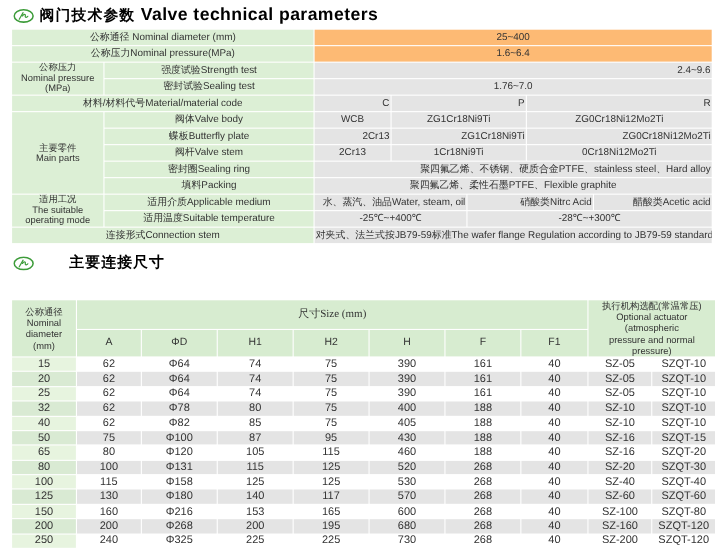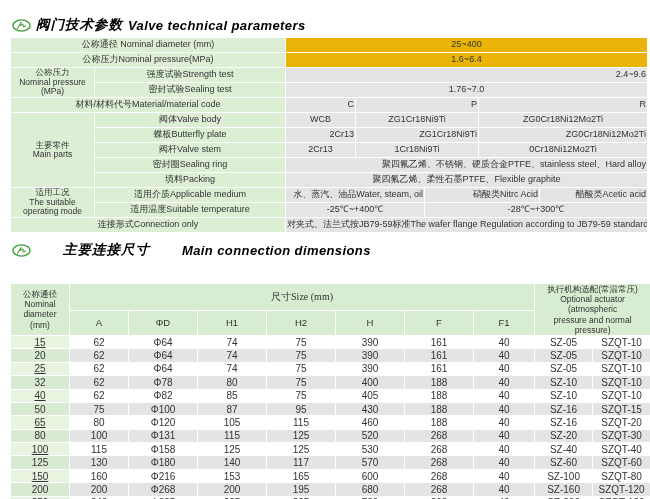--- a/index.html
+++ b/index.html
@@ -3,47 +3,47 @@
 <meta charset="utf-8">
 <style>
   html,body{margin:0;padding:0;}
   body{
     width:650px;height:499px;background:#ffffff;
     font-family:"Liberation Sans", sans-serif;color:#333;
     -webkit-font-smoothing:antialiased;overflow:hidden;
   }
   .section-title{
     display:flex;align-items:center;gap:5px;
-    margin:16px 0 3px 12px;font-weight:bold;color:#000;font-style:italic;
+    margin:5px 0 3px 12px;font-weight:bold;color:#000;
   }
   .section-title .zh{font-size:13.5px;letter-spacing:1px;}
-  .section-title .en{font-size:13px;letter-spacing:.4px;}
+  .section-title .en{font-size:16px;letter-spacing:.4px;}
   .logo{display:inline-flex;align-items:center;}
   table{
     border-collapse:separate;border-spacing:1.5px;table-layout:fixed;
     margin-left:10px;width:632px;text-align:center;
   }
   td{padding:0 1px;overflow:hidden;}
   
   .t1{font-size:9px;}
   .t1 td{height:14px;line-height:1.1;white-space:nowrap;}
   .lbl{background:#dcefd5;margin-top:45px;}
-  .bg-green{background:#eab308;}
+  .bg-green{background:#fdba74;}
   .bg-gray{background:#e4e4e4;text-align:right;}
   .bg-white{background:#e5e5e5;}
   .multiline{font-size:8.5px;line-height:1.2;white-space:normal;}
   
   .t2{font-size:10px;margin-top:24px;}
   .t2 thead td{background:#d7ecd0;font-size:8.5px;line-height:1.2;height:18px;}
   .t2 thead td.sizegroup{font-size:10px;font-family:Liberation Serif, serif;}
   .t2 thead td.colhead{font-size:9.5px;height:16px;}
   .t2 tbody td{height:12.4px;white-space:nowrap;}
   .t2 tbody tr.odd td{background:#ffffff;}
   .t2 tbody tr.even td{background:#e4e4e4;}
-  .t2 tbody tr.odd td.dn{background:#e7f4df;text-decoration:underline;}
+  .t2 tbody tr.odd td.dn{background:#e7f4df;}
   .t2 tbody tr.even td.dn{background:#d9ead3;}
   .note{margin:4px 0 0 10px;font-size:8.8px;color:#111;white-space:nowrap;}
 </style>
 </head>
 <body>
 
 <div>
 
   <div class="section-title">
     <span class="logo">
@@ -134,35 +134,34 @@
       <td colspan="2" class="bg-gray">水、蒸汽、油品Water, steam, oil</td>
       <td colspan="2" class="bg-gray">硝酸类Nitrc Acid</td>
       <td class="bg-gray">醋酸类Acetic acid</td>
     </tr>
     <tr>
       <td class="lbl">适用温度Suitable temperature</td>
       <td colspan="2" class="bg-white">-25℃~+400℃</td>
       <td colspan="3" class="bg-white">-28℃~+300℃</td>
     </tr>
     <tr>
-      <td colspan="2" class="lbl">连接形式Connection only</td>
+      <td colspan="2" class="lbl">连接形式Connection stem</td>
       <td colspan="5" class="bg-gray">对夹式、法兰式按JB79-59标准The wafer flange Regulation according to JB79-59 standard</td>
     </tr>
   </tbody>
     </table>
 
   <div class="section-title" style="margin-top:8px;gap:32px;">
     <span class="logo">
       <svg width="19" height="13" viewBox="0 0 19 13">
         <ellipse cx="9.5" cy="6.5" rx="8.6" ry="5.6" fill="none" stroke="#3d9c3a" stroke-width="1.4"></ellipse>
         <path d="M5.5 9.5 L9 3.5 M8.5 6.5 C9.5 4.5, 11.5 4.5, 11 6.5 C10.6 8.2, 12.5 8.2, 13.3 6.8" fill="none" stroke="#3d9c3a" stroke-width="1.1" stroke-linecap="round"></path>
       </svg>
     </span>
     <span class="zh">主要连接尺寸</span>
-    <span class="en">Main connection dimensions</span>
   </div>
 
   <table class="t2">
     <colgroup>
       <col style="width:58px">
         <col style="width:58px">
         <col style="width:68px">
         <col style="width:68px">
       <col style="width:68px">
         <col style="width:68px">

